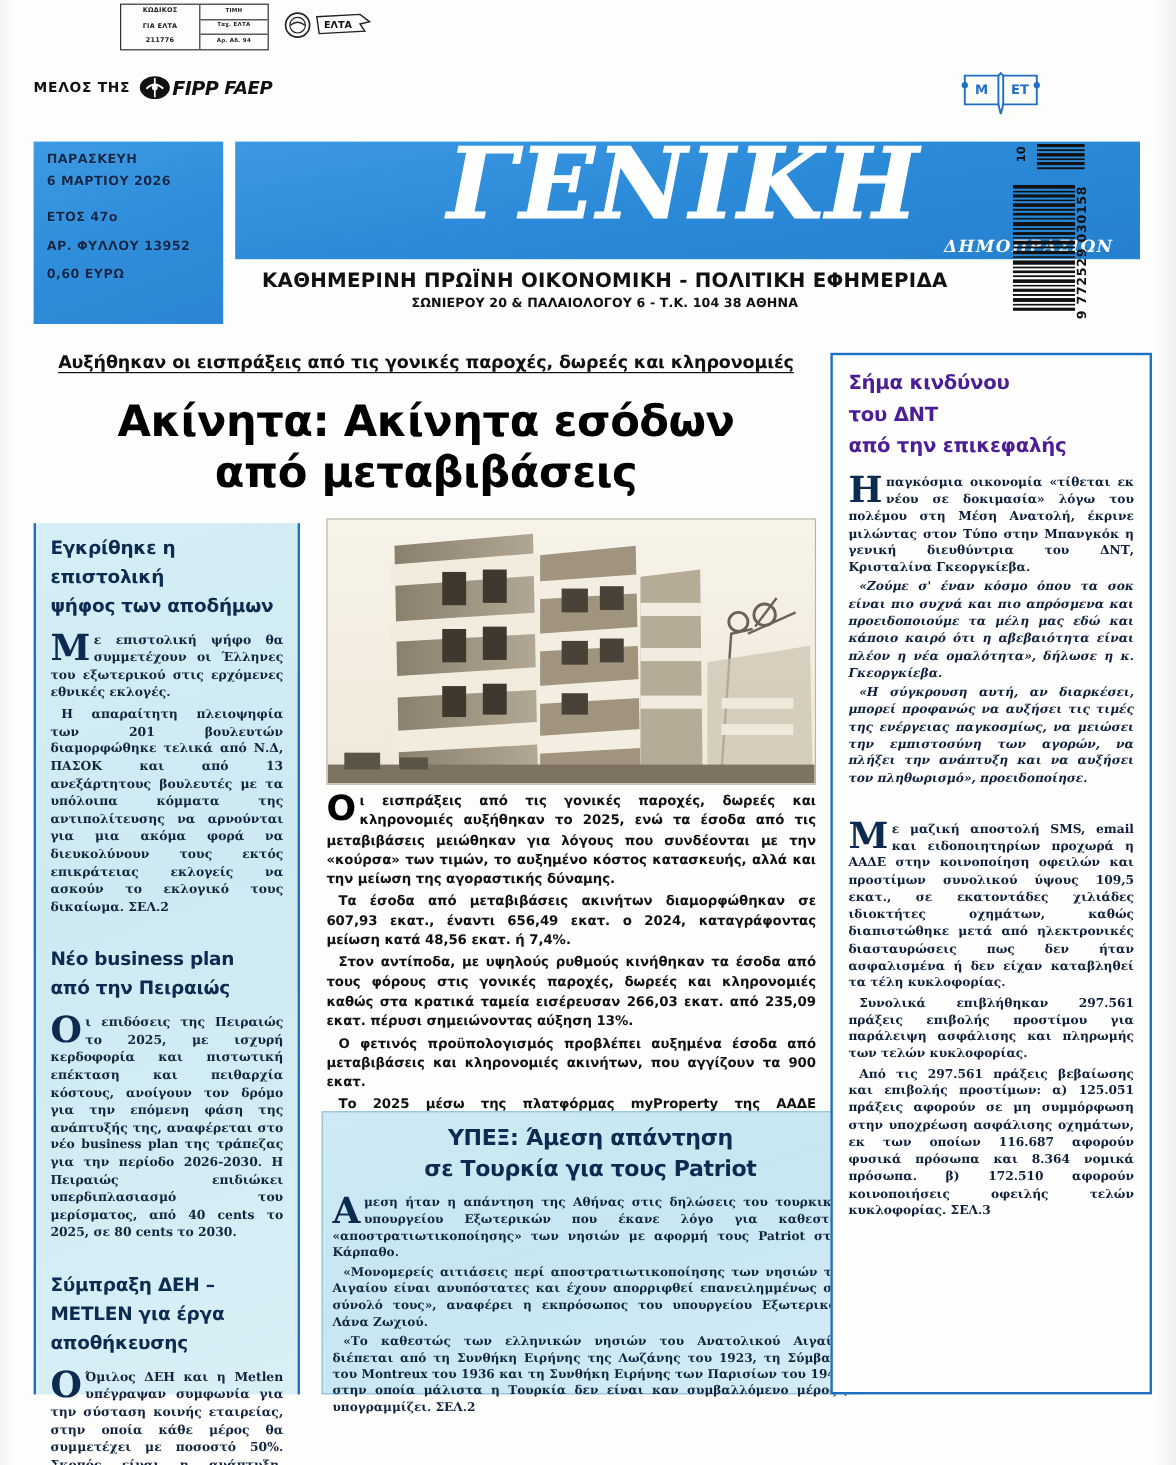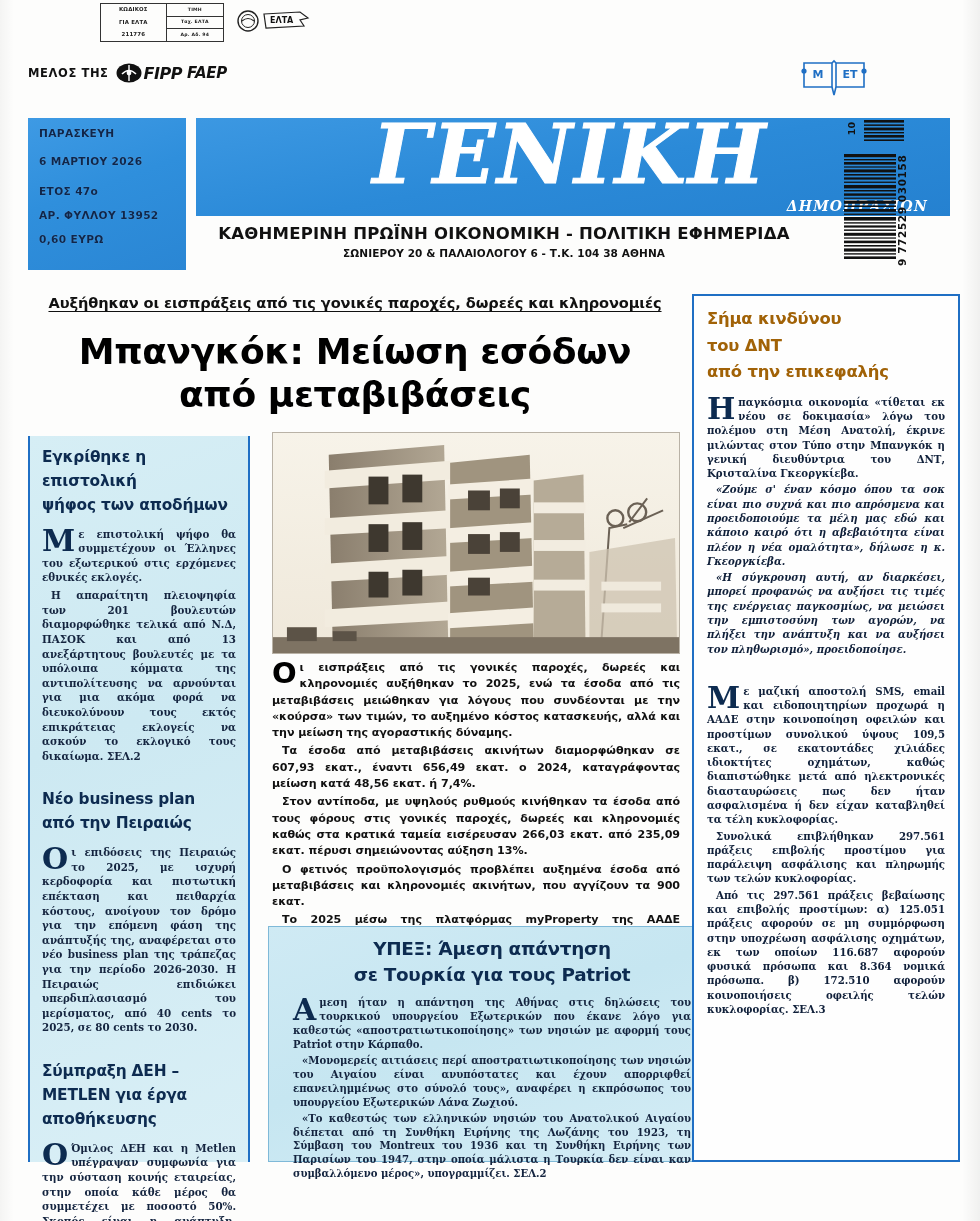--- a/index.html
+++ b/index.html
@@ -59,21 +59,21 @@
   
   .datebox{
     position:absolute;left:28px;top:118px;width:158px;height:152px;
     background:linear-gradient(160deg,#3e9ae4 0%,#2f8fdc 45%,#2a86d4 100%);
     padding:9px 0 0 11px;box-sizing:border-box;
   }
   .datebox div{
     color:#10264a;font-size:10.6px;font-weight:bold;letter-spacing:.35px;
     margin-bottom:12px;text-shadow:0 0 1px rgba(255,255,255,.25);
   }
-  .datebox .dt-day{margin-bottom:16px;}
+  .datebox .dt-day{margin-bottom:6px;}
   .datebox .dt-gap{margin-bottom:18px;}
 
   .logo-block{position:absolute;left:196px;top:118px;width:616px;}
   .logo-blue{
     width:738px;height:98px;
     background:linear-gradient(170deg,#3c98e2 0%,#2b8ad8 50%,#2581d0 100%);
     position:relative;overflow:hidden;padding-left:16px;
   }
   .logo-title{
     position:absolute;left:0;right:6px;top:-8px;
@@ -164,41 +164,41 @@
   .ma-body p{margin:0 0 2px 0;text-indent:10px;}
   .ma-body p.first{text-indent:0;}
   .ma-drop{
     float:left;font-size:29px;line-height:.8;font-weight:bold;margin:2px 3px 0 0;color:#000;
   }
 
   
   .ypex{
     position:absolute;left:268px;top:926px;width:448px;height:236px;
     background:linear-gradient(160deg,#cfeaf4 0%,#c6e6f1 45%,#d3ecf5 100%);
-    border:1px solid #7fb9d8;box-sizing:border-box;padding:9px 24px;
+    border:1px solid #7fb9d8;box-sizing:border-box;padding:9px 8px;
   }
   .ypex-head{
     text-align:center;font-size:18.4px;font-weight:bold;color:#0d2b50;line-height:1.42;
     letter-spacing:-.3px;margin-bottom:8px;
   }
   .ypex-body{
     font-family:"DejaVu Serif","Liberation Serif",serif;
     font-size:10.1px;line-height:1.38;color:#14243f;text-align:justify;font-weight:bold;
   }
   .ypex-body p{margin:0 0 2px 0;text-indent:9px;}
   .ypex-body p.first{text-indent:0;}
 
   
   .rightcol{
     position:absolute;left:692px;top:294px;width:268px;height:868px;
     border:2px solid #1f6fc4;box-sizing:border-box;
     background:#fefefe;padding:10px 13px;
   }
   .rc-head{
-    font-size:16.4px;font-weight:bold;color:#a16207;line-height:1.62;letter-spacing:-.2px;
+    font-size:16.4px;font-weight:bold;color:#4c1d95;line-height:1.62;letter-spacing:-.2px;
     margin-bottom:9px;
   }
   .rc-body{
     font-family:"DejaVu Serif","Liberation Serif",serif;
     font-size:10.2px;line-height:1.4;color:#10203a;text-align:justify;font-weight:bold;
   }
   .rc-body p{margin:0 0 2px 0;text-indent:9px;}
   .rc-body p.first{text-indent:0;}
   .rc-gap{height:26px;}
 
@@ -324,21 +324,21 @@
             <rect x="0" y="99.2" width="52" height="1.4"></rect>
           <rect x="0" y="102.4" width="52" height="2.6"></rect>
         </g>
       </svg>
     </div>
     <div class="bc-label">9 772529 030158</div>
   </div>
 
   <div class="kicker">Αυξήθηκαν οι εισπράξεις από τις γονικές παροχές, δωρεές και κληρονομιές</div>
   <div class="headline">
-    <div>Μπανγκόκ: Μείωση εσόδων</div>
+    <div>Ακίνητα: Ακίνητα εσόδων</div>
     <div>από μεταβιβάσεις</div>
   </div>
 
   <div class="leftcol">
 
     <div>
       <div class="lc-head">
         <div>Εγκρίθηκε η επιστολική</div>
         <div>ψήφος των αποδήμων</div>
       </div>

